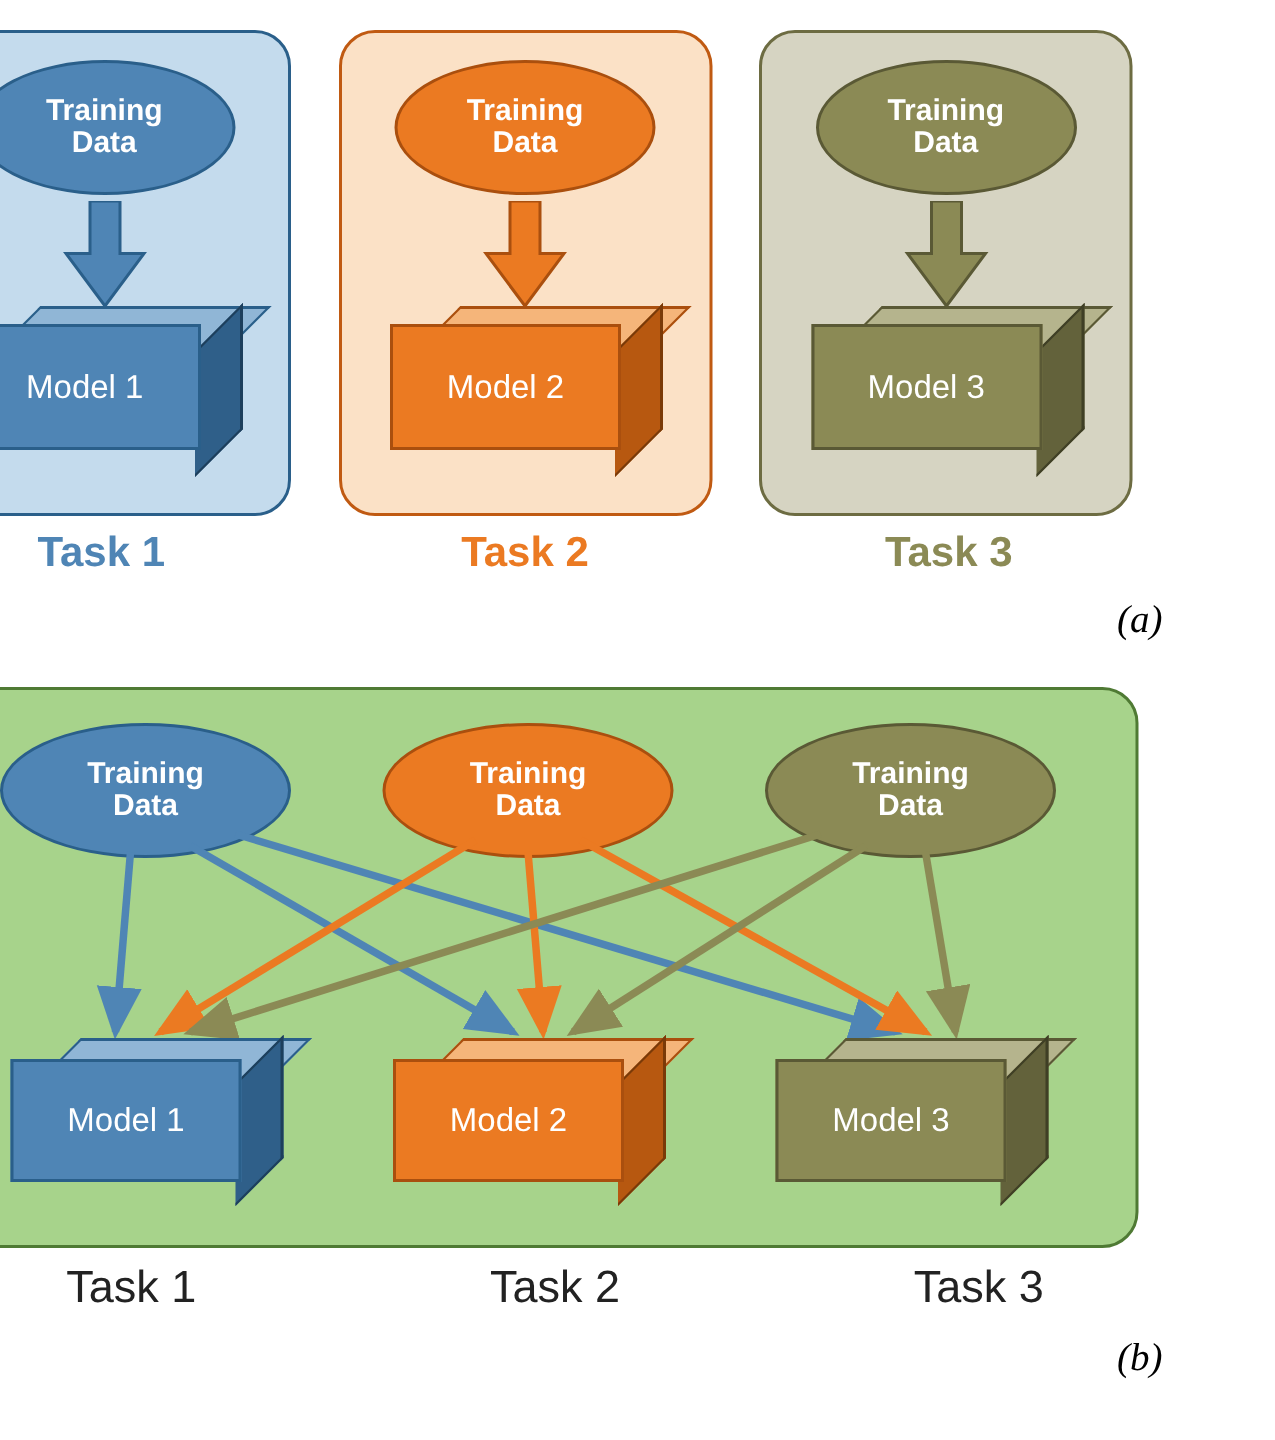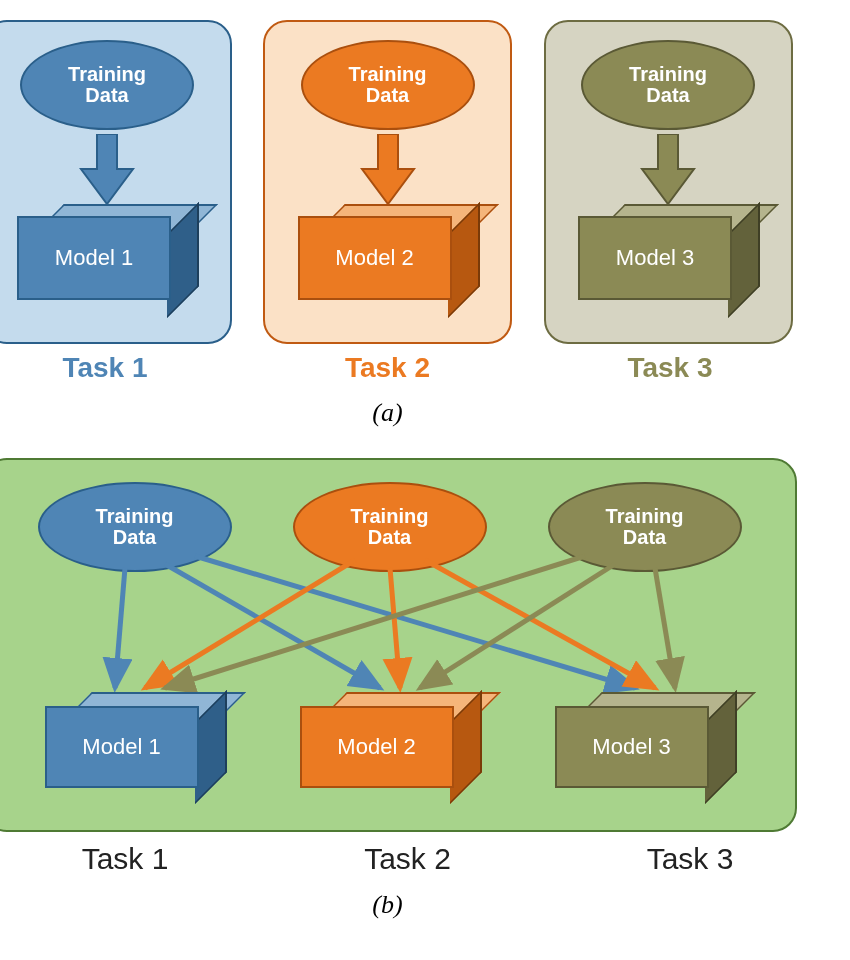--- a/index.html
+++ b/index.html
@@ -6,21 +6,21 @@
     margin: 0;
     padding: 0;
     font-family: Arial, sans-serif;
     background: #fff;
     width: 850px;
   }
   .figure {
     width: 775px;
     display: flex;
     flex-direction: column;
-    align-items: center;
+    align-items: flex-end;
   }
   
   .panel-a {
     width: 810px;
     display: flex;
     justify-content: space-between;
     margin: 20px 20px 0 20px;
   }
   .task-card {
     width: 245px;

